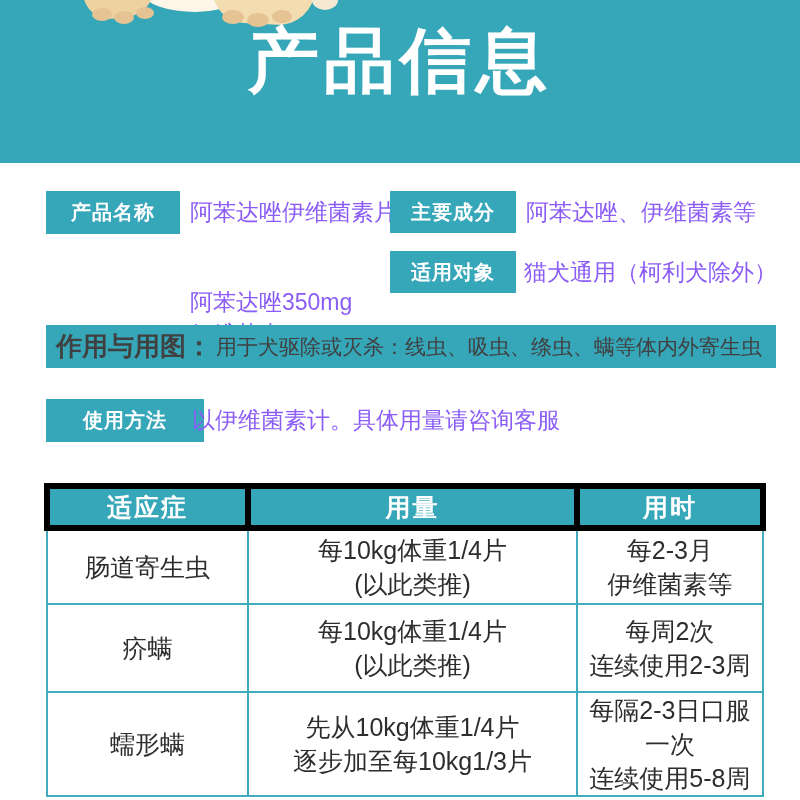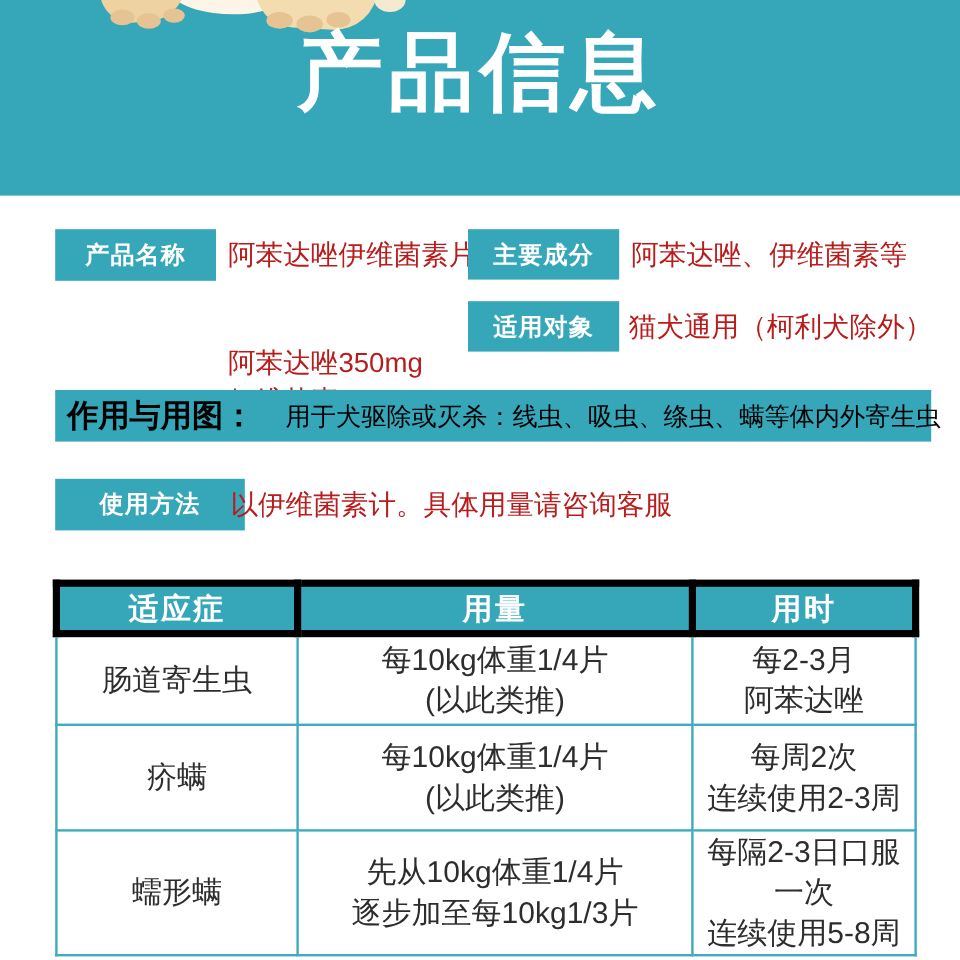--- a/index.html
+++ b/index.html
@@ -27,38 +27,38 @@
               border-radius:0 0 44px 40px; transform:rotate(3deg); }
   .t4 { left:138px; top:10px; width:22px; height:14px; }
   .t5 { left:163px; top:13px; width:22px; height:14px; }
   .t6 { left:188px; top:10px; width:20px; height:13px; }
   .ear { left:228px; top:-10px; width:26px; height:20px; background:#f6e9d2; border-radius:0 0 60% 60%; }
 
   
   .label-box { position:absolute; background:#36a6b9; color:#fff; font-weight:bold;
                font-size:20px; display:flex; align-items:center; justify-content:center;
                letter-spacing:1px; white-space:pre; }
-  .value { position:absolute; color:#b91c1c; font-size:23px; display:flex;
+  .value { position:absolute; color:#8b5cf6; font-size:23px; display:flex;
            align-items:center; white-space:pre; }
   .value.two-line { flex-direction:column; align-items:flex-start; justify-content:center;
                     line-height:32px;margin-top:44px; }
 
   .f0-box { left:46px;  top:191px; width:134px; height:43px; }
   .f0-val { left:190px; top:191px; height:43px; }
   .f1-box { left:390px; top:191px; width:126px; height:42px; }
   .f1-val { left:526px; top:191px; height:42px; }
   .f2-box { left:46px;  top:252px; width:134px; height:43px; }
   .f2-val { left:190px; top:240px; height:68px; }
   .f3-box { left:390px; top:251px; width:126px; height:42px; }
   .f3-val { left:524px; top:251px; height:42px; }
 
   
   .action-bar { position:absolute; left:46px; top:325px; width:730px; height:43px;
-                background:#36a6b9; color:#000000; display:flex; align-items:center;
-                padding-left:10px; white-space:pre;gap:22px; }
+                background:#36a6b9; color:#404040; display:flex; align-items:center;
+                padding-left:10px; white-space:pre; }
   .action-label { font-weight:bold; font-size:26px; }
   .action-value { font-size:21px; margin-left:4px; }
 
   
   .usage-box { left:46px; top:399px; width:158px; height:43px; }
   .usage-val { left:192px; top:399px; height:43px; }
 
   
   .info-table { position:absolute; left:44px; top:483px; width:722px;
                 border-collapse:collapse; table-layout:fixed; }
@@ -124,21 +124,21 @@
     </thead>
     <tbody>
       <tr class="r1">
         <td>肠道寄生虫</td>
         <td>
           <div>每10kg体重1/4片</div>
           <div>(以此类推)</div>
         </td>
         <td>
           <div>每2-3月</div>
-          <div>阿苯达唑</div>
+          <div>伊维菌素等</div>
         </td>
       </tr>
       <tr class="r2">
         <td>疥螨</td>
         <td>
           <div>每10kg体重1/4片</div>
           <div>(以此类推)</div>
         </td>
         <td>
           <div>每周2次</div>

